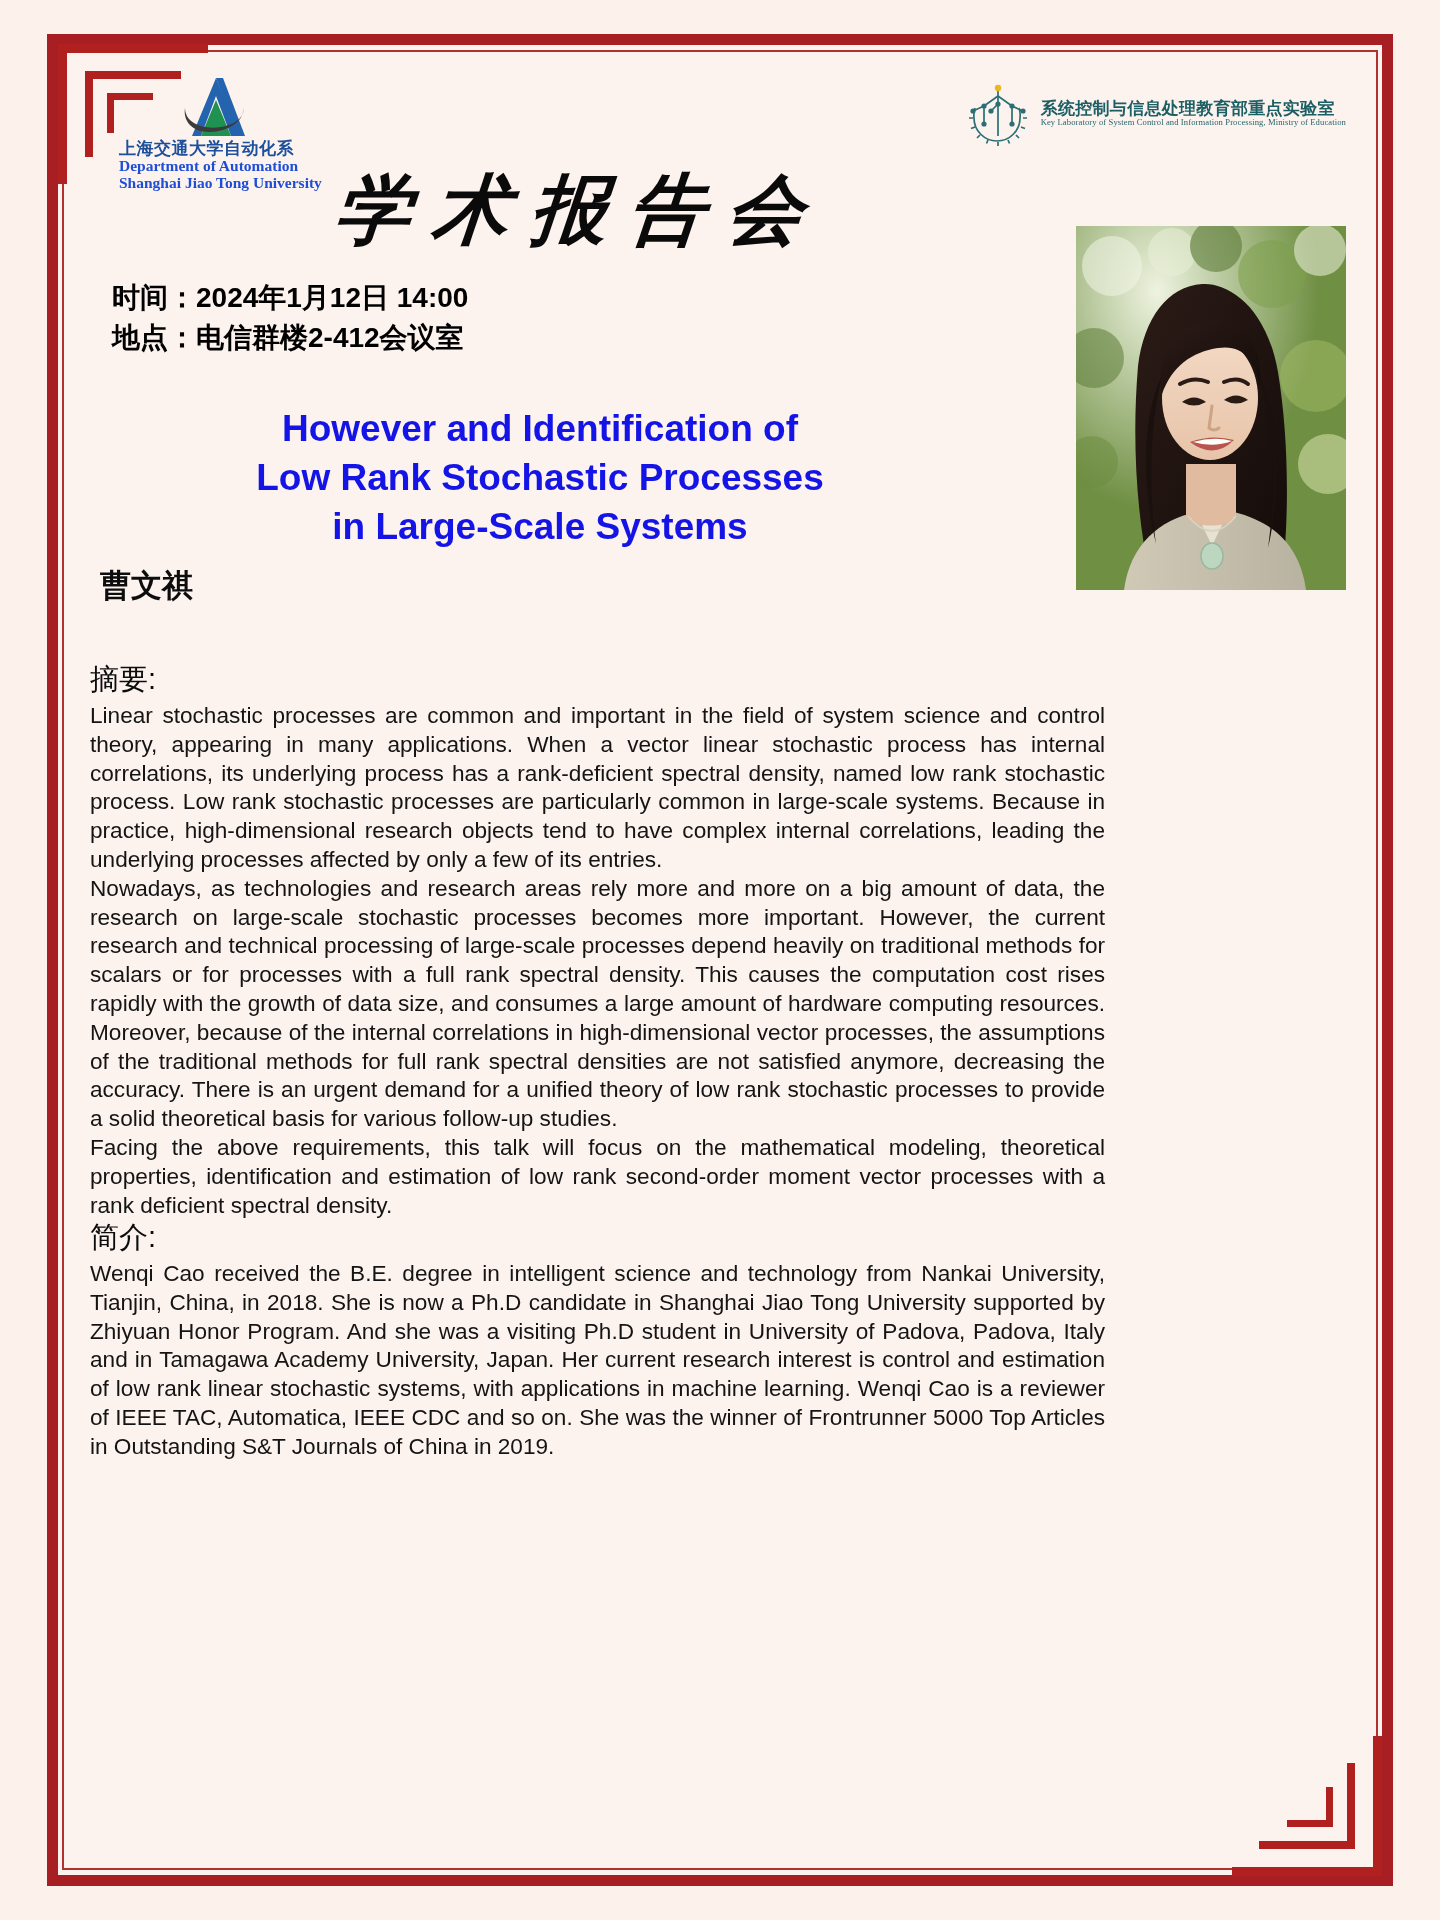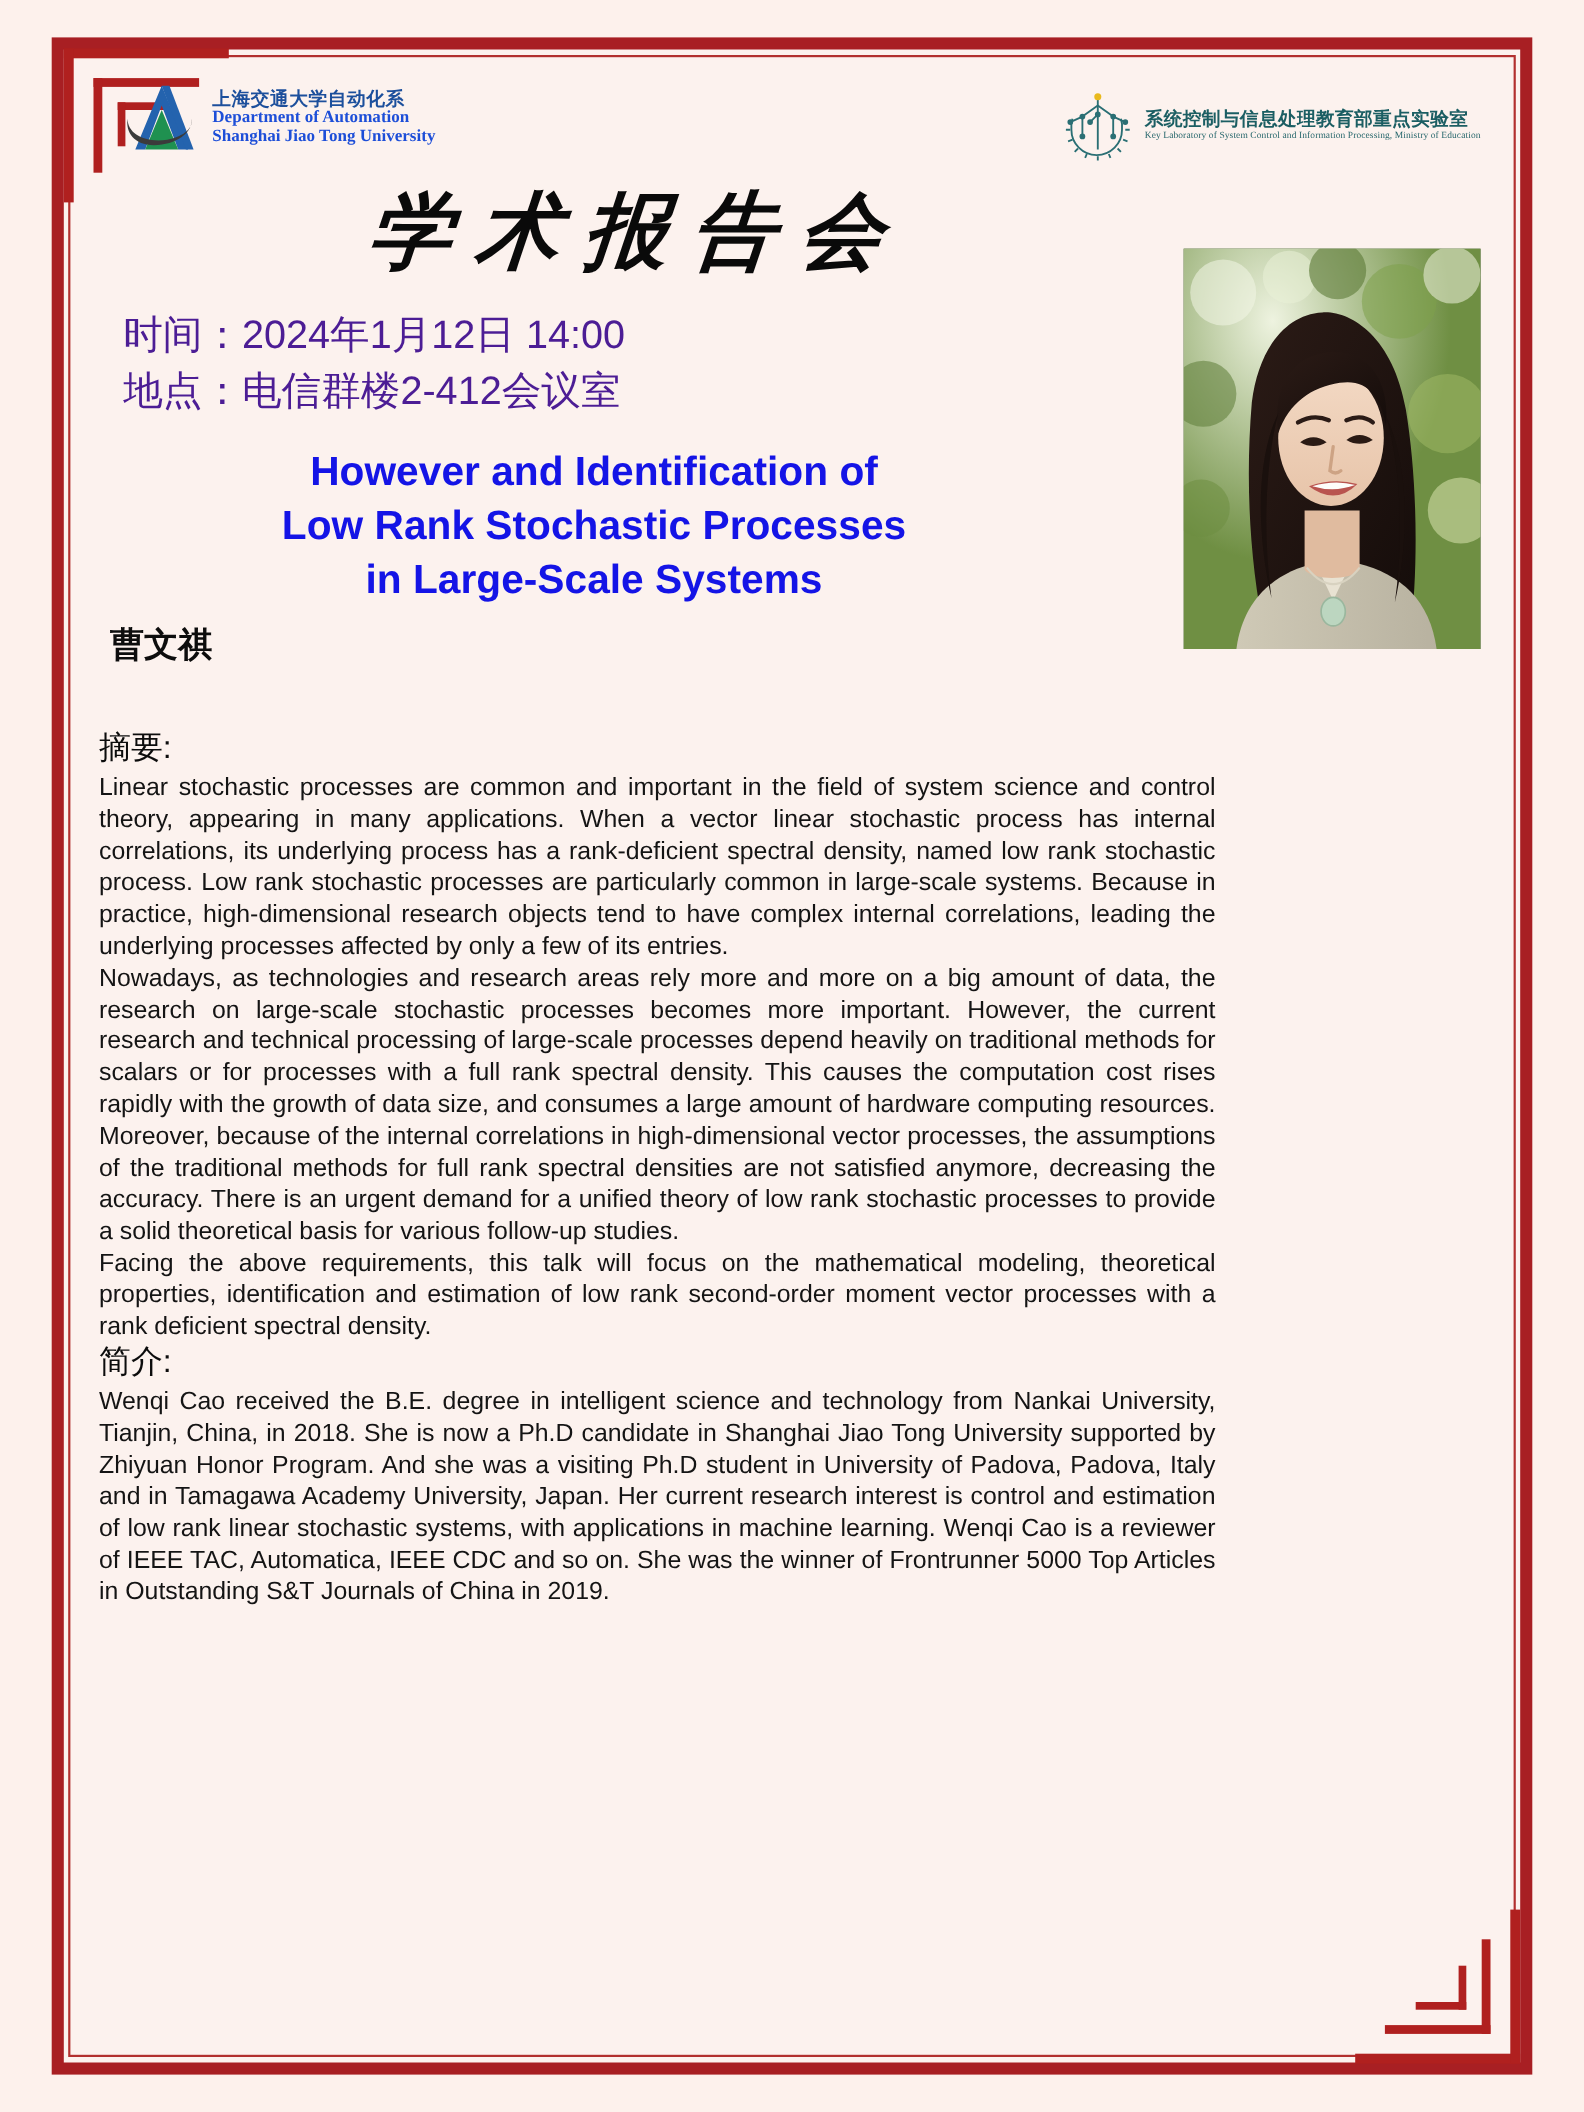--- a/index.html
+++ b/index.html
@@ -67,21 +67,21 @@
     left: 80px; top: 60px;
     width: 1280px; height: 1800px;
   }
 
   
   .logos {
     position: absolute;
     left: 0; top: 10px;
     width: 1280px; height: 92px;
   }
-  .logo-left { position: absolute; left: 30px; top: 4px; display: flex; align-items: center; }
+  .logo-left { position: absolute; left: 30px; top: 4px; display: flex; align-items: center; flex-direction: column; }
   .logo-right { position: absolute; right: 14px; top: 8px; display: flex; align-items: center; }
 
   .sjtu-mark { width: 74px; height: 66px; flex: none; }
   .sjtu-text { margin-left: 9px; line-height: 1.08; }
   .sjtu-cn { font-size: 17px; font-weight: bold; color: #1c4f9c; letter-spacing: .5px; }
   .sjtu-en1, .sjtu-en2 {
     font-size: 15.5px; font-weight: bold; color: #1d4ed8;
     font-family: "Liberation Serif", "DejaVu Serif", serif;
   }
 
@@ -101,23 +101,23 @@
     font-weight: bold;
     color: #0a0a0a;
     letter-spacing: 22px;
     font-style: italic;
     transform: skewX(-5deg);
   }
 
   
   .meta { position: absolute; left: 32px; top: 218px; }
   .meta-line {
-    font-size: 36px;
-    font-weight: normal;
-    color: #4c1d95;
+    font-size: 28px;
+    font-weight: bold;
+    color: #000000;
     line-height: 1.42;
     white-space: nowrap;
   }
 
   
   .talk-title {
     position: absolute;
     left: 20px; top: 345px;
     width: 880px;
     text-align: center;

